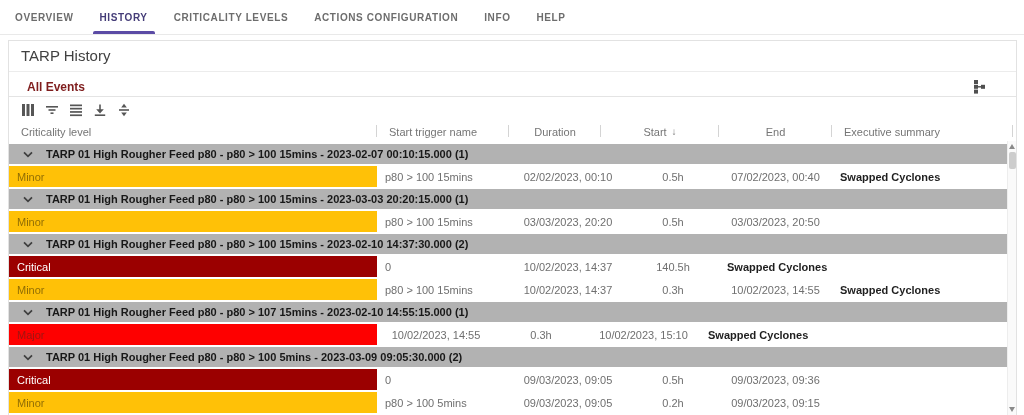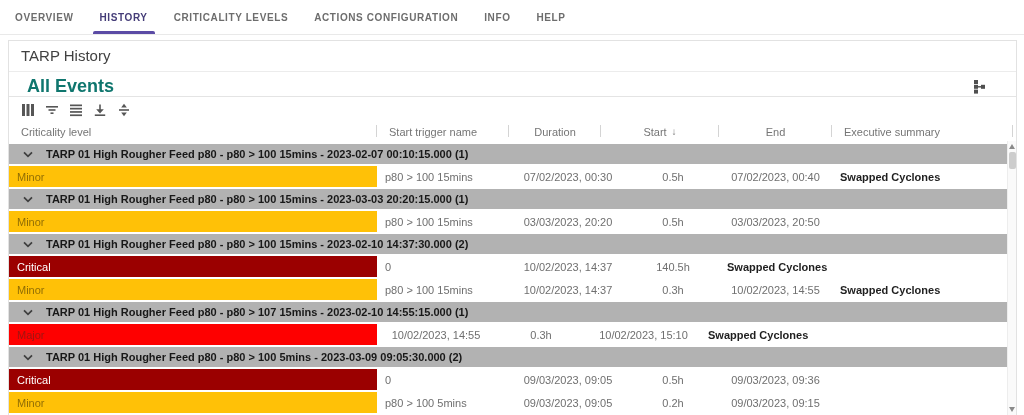--- a/index.html
+++ b/index.html
@@ -15,21 +15,21 @@
   .tab.active .ink { position:absolute; left:6px; right:6px; bottom:0; height:3px;
     background:#5b4ba5; border-radius:2px 2px 0 0; }
 
   
   .card { position:absolute; left:8px; right:7px; top:40px; bottom:-2px;
     border:1px solid #e2e2e2; border-bottom:none; background:#fff; }
   .card-title { font-size:15px; color:#414141; padding:6px 12px 7px 12px;
     border-bottom:1px solid #ececec; }
   .section-row { height:27px; display:flex; align-items:center; justify-content:space-between;
     padding:2px 30px 0 18px; }
-  .section-title { font-size:18px; font-weight:700; color:#0f766e; }
+  .section-title { font-size:12px; font-weight:700; color:#7f1d1d; }
   .icon-btn { display:flex; align-items:center; color:#4f4f4f; cursor:pointer; }
 
   
   .grid { position:absolute; left:0; right:0; top:55px; bottom:-2px;
     border-top:1px solid #e4e4e4; overflow:hidden; background:#fff; }
   .toolbar { display:flex; align-items:center; gap:10px; padding:6px 0 3px 12px; color:#565656; }
   .tool { display:flex; align-items:center; cursor:pointer; color:#565656; }
 
   .hrow { display:flex; align-items:center; height:19px; margin-top:2px; }
   .hcell { position:relative; font-size:11px; color:#757575; height:100%;
@@ -174,21 +174,21 @@
           <span class="g-chevron">
             <svg width="10" height="7" viewBox="0 0 10 7" fill="none" stroke="currentColor" stroke-width="1.7">
               <polyline points="1,1.3 5,5.3 9,1.3"></polyline>
             </svg>
           </span>
           <span class="g-label">TARP 01 High Rougher Feed p80 - p80 &gt; 100 15mins - 2023-02-07 00:10:15.000 (1)</span>
         </div>
         <div class="drow">
           <div class="cell c-crit" style="width: 368px; background: rgb(255, 193, 7); color: rgba(0, 0, 0, 0.45);">Minor</div>
           <div class="cell c-left" style="width: 132px;">p80 &gt; 100 15mins</div>
-          <div class="cell c-center" style="width: 118px;">07/02/2023, 00:30</div>
+          <div class="cell c-center" style="width: 118px;">02/02/2023, 00:10</div>
           <div class="cell c-center" style="width: 92px;">0.5h</div>
           <div class="cell c-center" style="width: 113px;">07/02/2023, 00:40</div>
           <div class="cell c-left c-sum" style="width: 181px;">Swapped Cyclones</div>
         </div>
         <div class="g-header" style="background: rgb(178, 178, 178);">
           <span class="g-chevron">
             <svg width="10" height="7" viewBox="0 0 10 7" fill="none" stroke="currentColor" stroke-width="1.7">
               <polyline points="1,1.3 5,5.3 9,1.3"></polyline>
             </svg>
           </span>

